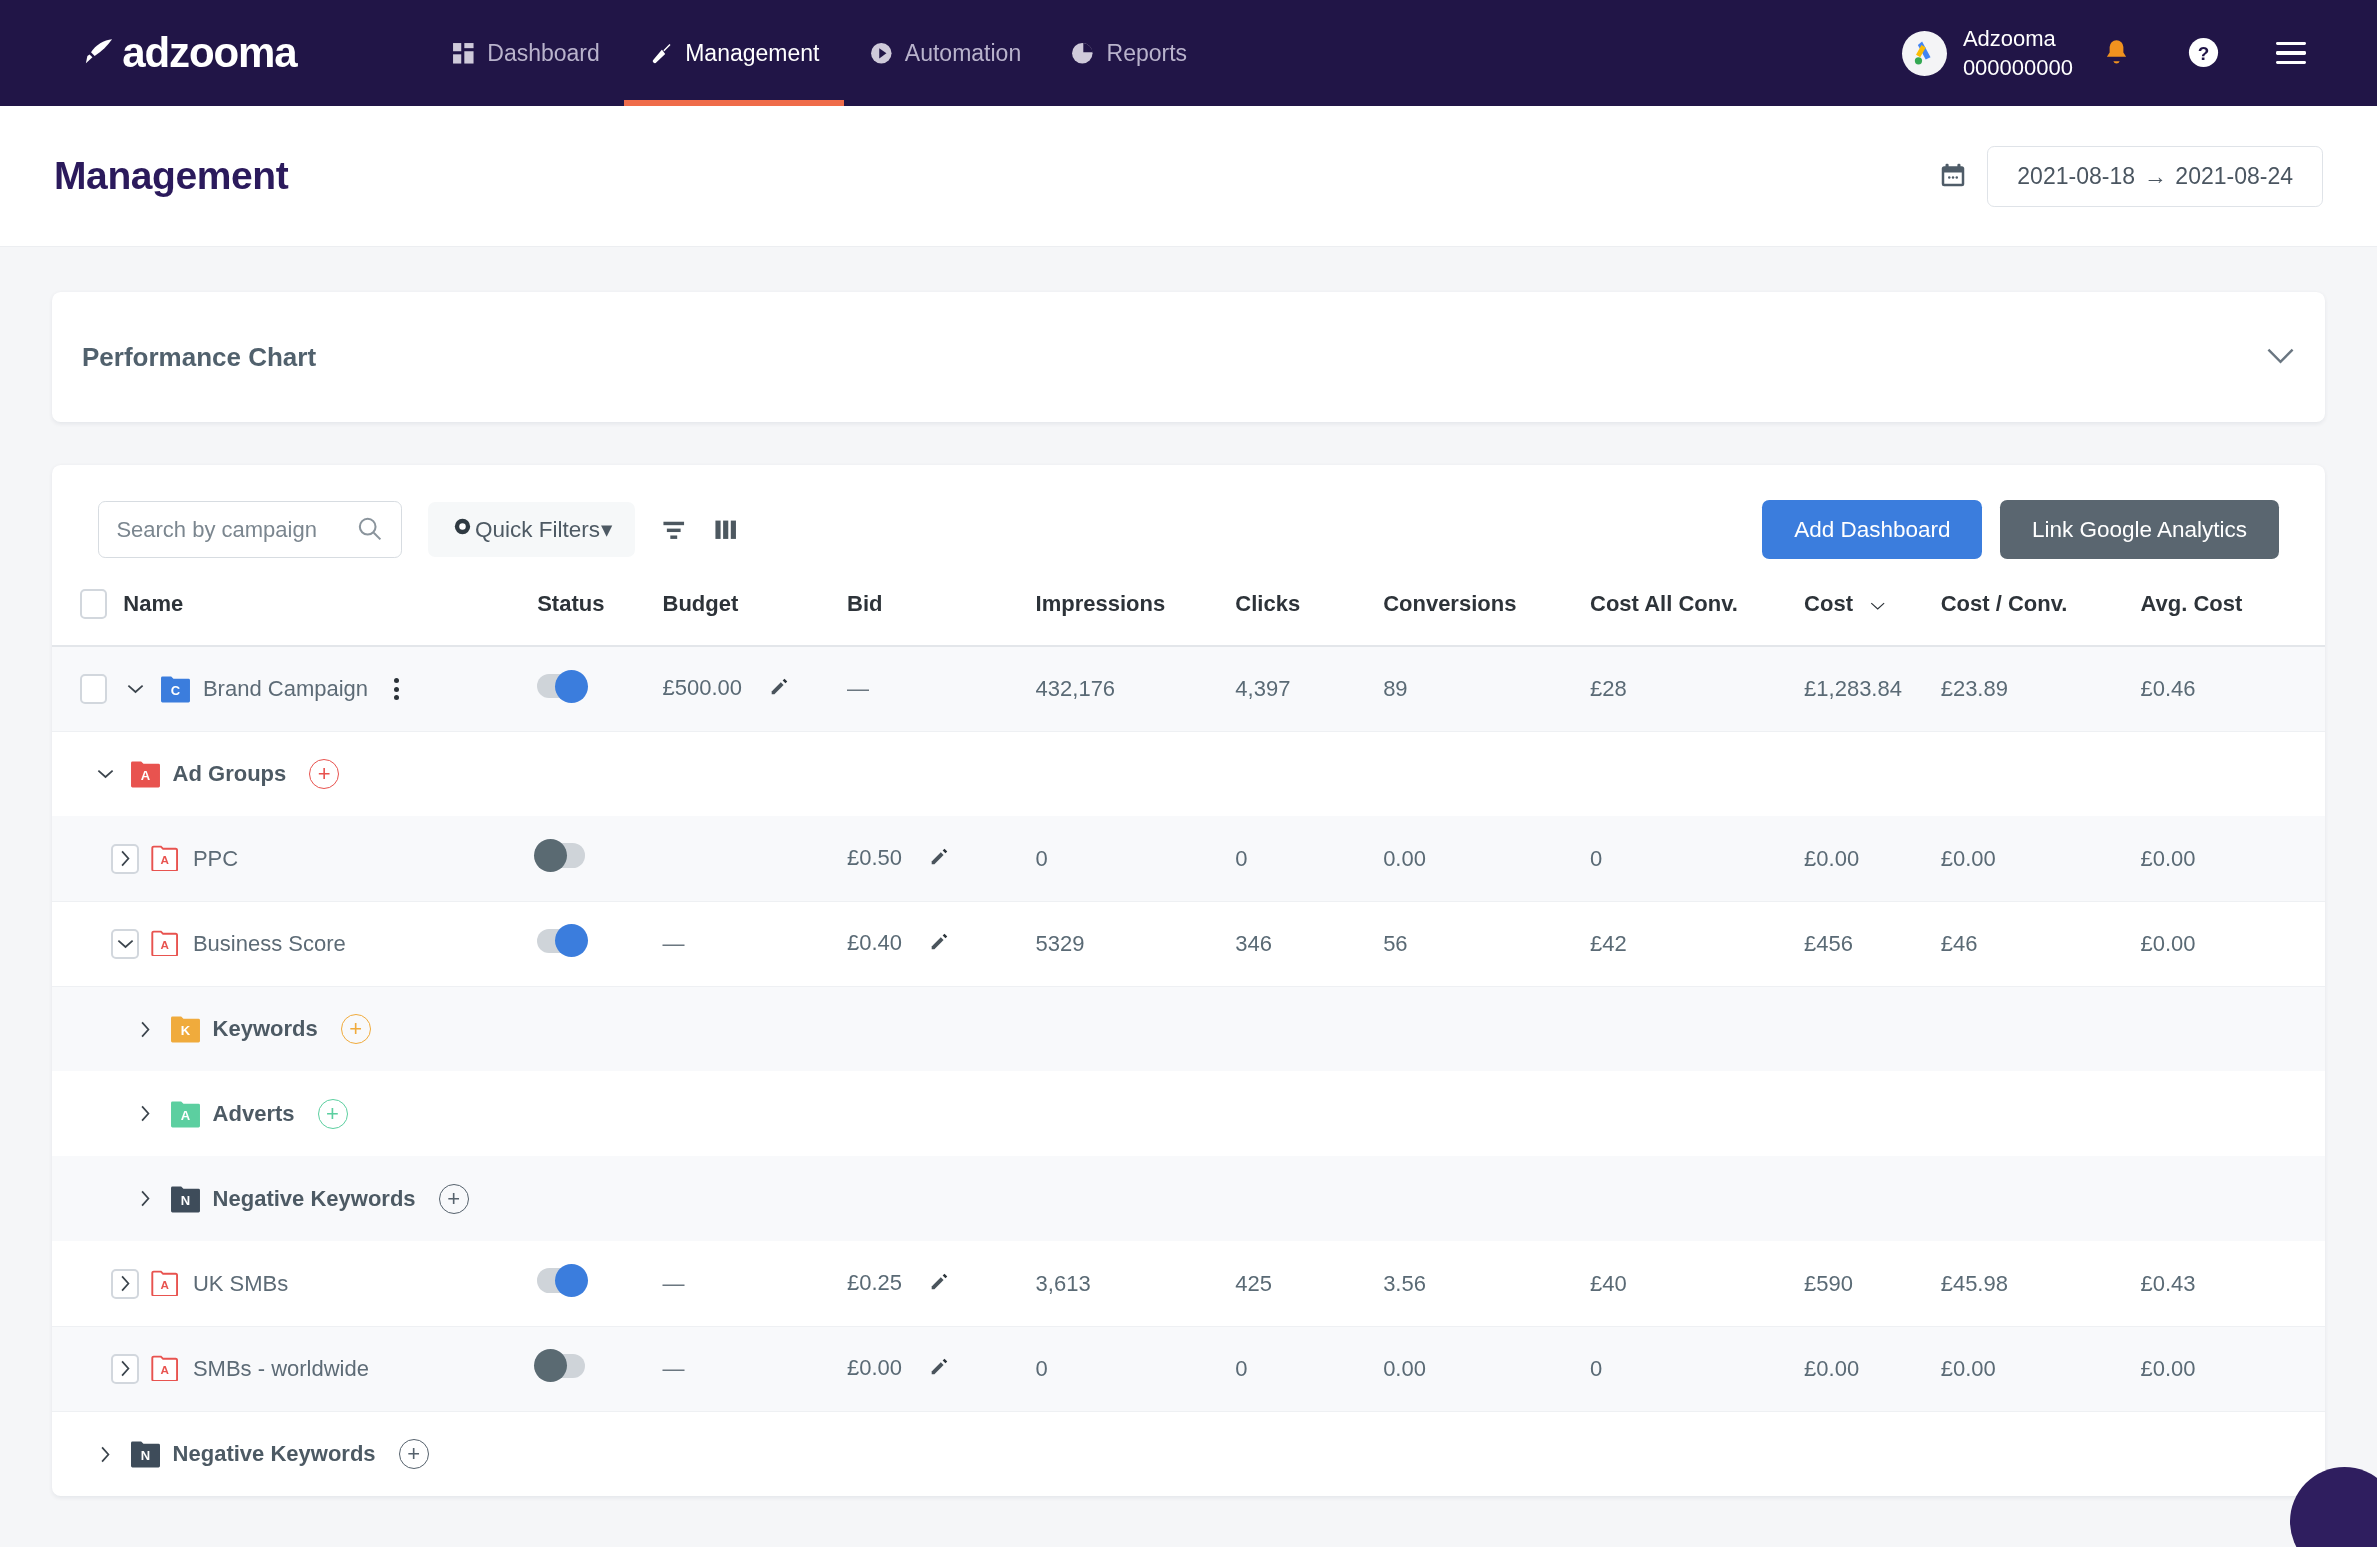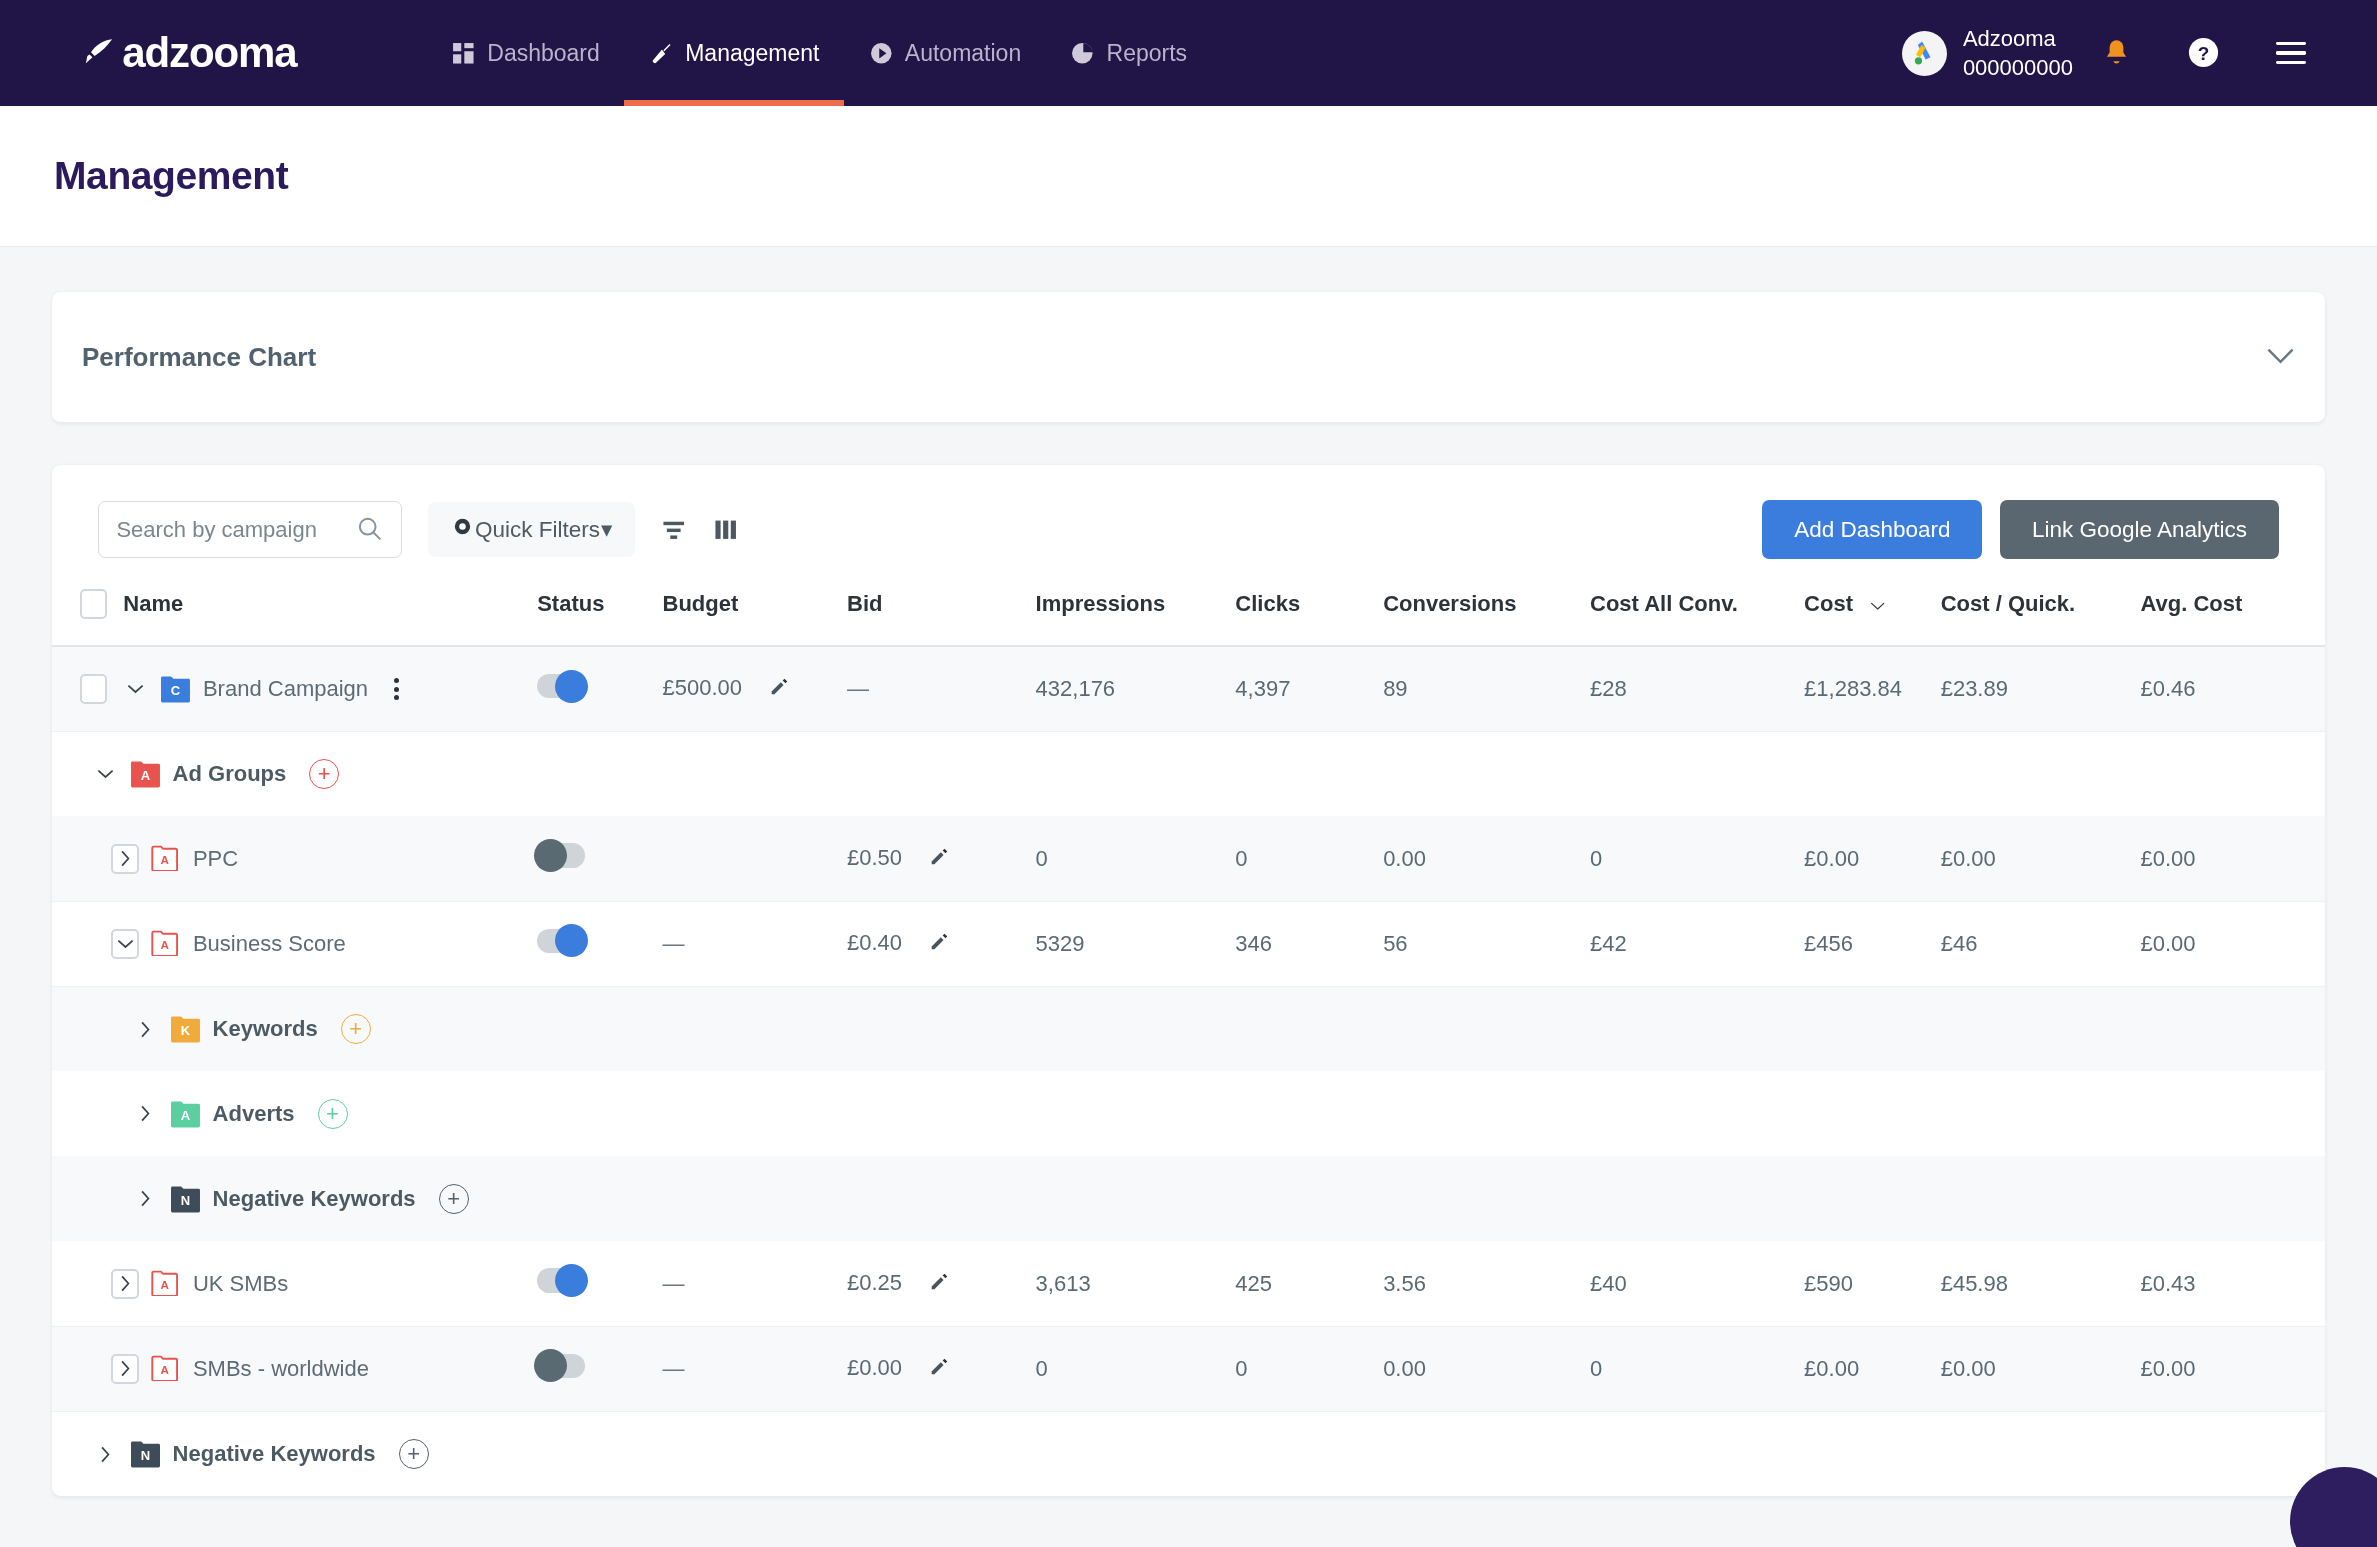--- a/index.html
+++ b/index.html
@@ -393,20 +393,36 @@
         <span></span>
           <span></span>
           <span></span>
       </span>
     </div>
   </div>
 </div>
 
 <div class="pagehead">
   <div class="pagetitle">Management</div>
+  <div class="daterange">
+    <span class="cal-icon">
+      <svg width="30" height="30" viewBox="0 0 24 24">
+        <rect x="3" y="5" width="18" height="16" rx="2" fill="#4f5c68"></rect>
+        <rect x="5" y="10" width="14" height="9" fill="#fff"></rect>
+        <rect x="6" y="3" width="2.5" height="4" rx="1" fill="#4f5c68"></rect>
+        <rect x="15.5" y="3" width="2.5" height="4" rx="1" fill="#4f5c68"></rect>
+        <circle cx="9" cy="14" r="1" fill="#4f5c68"></circle>
+          <circle cx="12" cy="14" r="1" fill="#4f5c68"></circle>
+          <circle cx="15" cy="14" r="1" fill="#4f5c68"></circle>
+      </svg>
+    </span>
+    <div class="date-pill">
+      <span>2021-08-18</span><span class="arrow">→</span><span>2021-08-24</span>
+    </div>
+  </div>
 </div>
 
 <div class="content">
 
   <div class="card perf-card">
     <span class="perf-title">Performance Chart</span>
     <span class="chev-down">
       <svg width="29" height="17.4" viewBox="0 0 24 14">
           <path d="M2 2l10 10L22 2" stroke="#6a7681" stroke-width="2" fill="none"></path>
         </svg>
@@ -473,21 +489,21 @@
           <th class="c-conv">Conversions</th>
           <th class="c-costall">Cost All Conv.</th>
           <th class="c-cost">
             <span>Cost</span>
             <span style="margin-left:10px">
               <svg width="17.4" height="10" viewBox="0 0 24 14">
                   <path d="M3 3l9 8 9-8" stroke="#2d3339" stroke-width="1.7" fill="none"></path>
                 </svg>
             </span>
           </th>
-          <th class="c-costconv">Cost / Quick.</th>
+          <th class="c-costconv">Cost / Conv.</th>
           <th class="c-avgcost">Avg. Cost</th>
         </tr>
       </thead>
       <tbody>
 
         <tr class="alt rowline">
           <td class="c-chk"><span class="chk"></span></td>
           <td class="c-name">
             <div class="namecell">
               <span class="caret">

